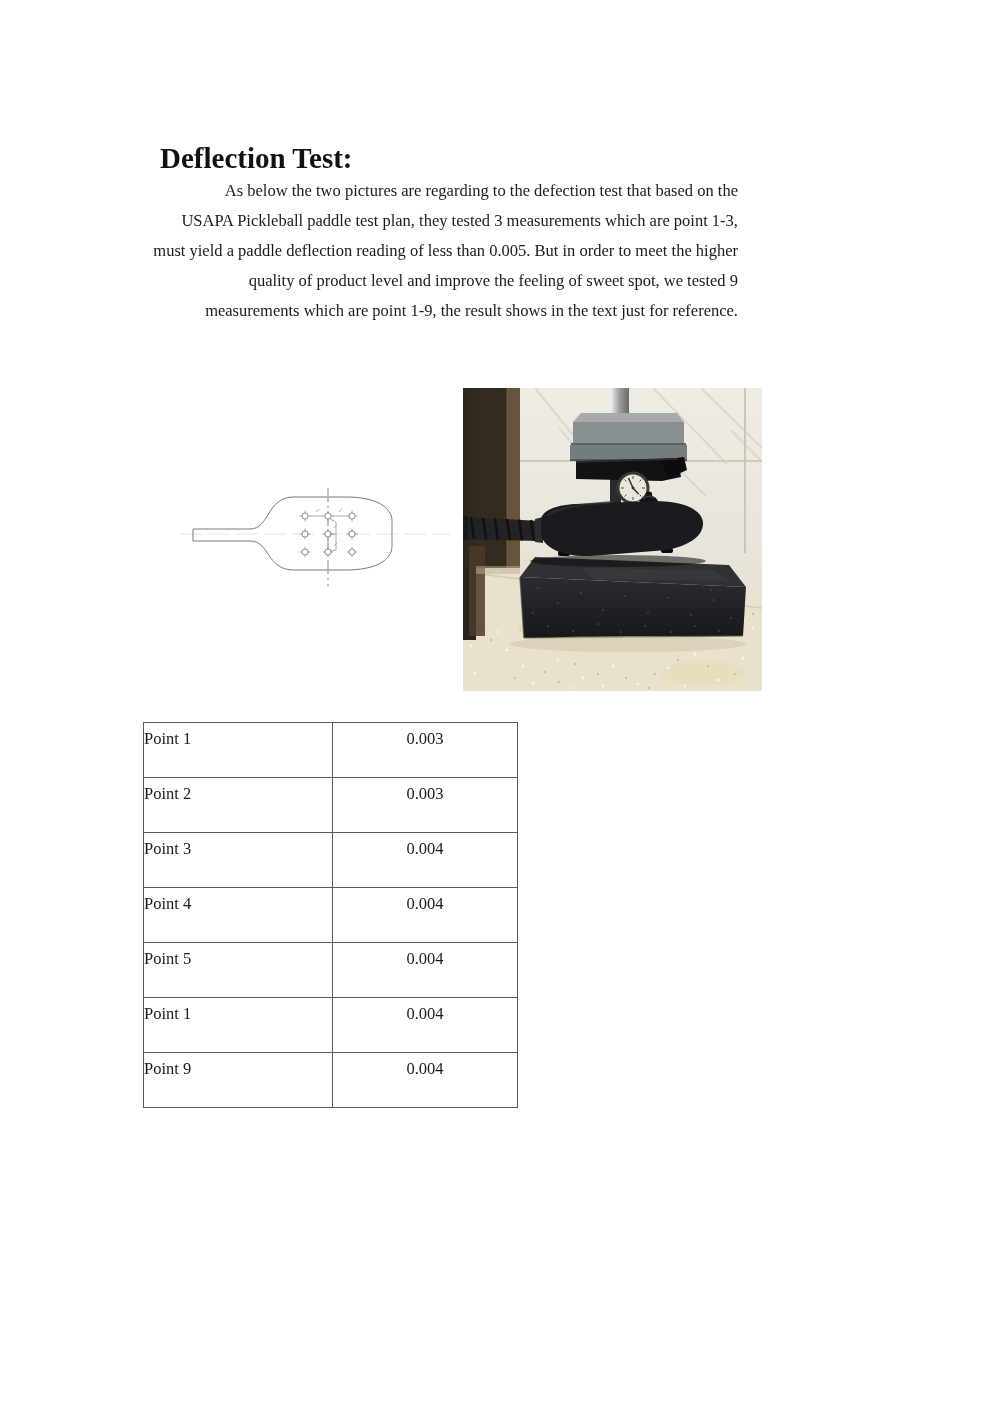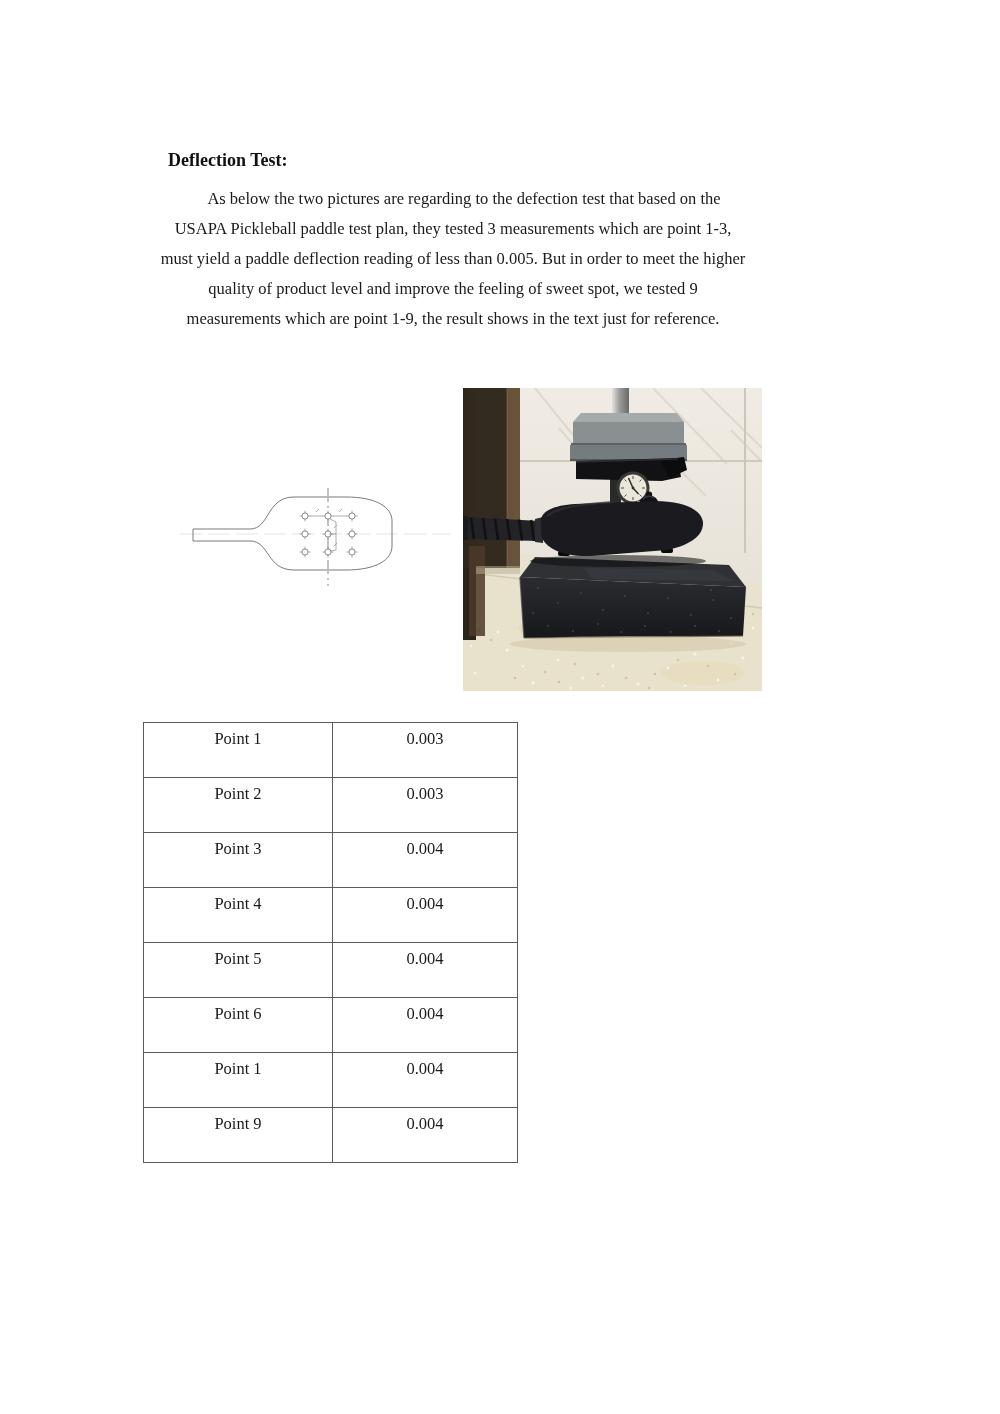--- a/index.html
+++ b/index.html
@@ -1,39 +1,39 @@
 <!DOCTYPE html>
 <html><head>
 <meta charset="utf-8">
 <style>
   html, body { margin:0; padding:0; background:#ffffff; }
   .page {
     position:relative; width:1000px; height:1414px; background:#ffffff;
     font-family:"Liberation Serif", serif; color:#1a1a1a; overflow:hidden;
   }
   .doc-title {
-    position:absolute; left:152px; top:134px; margin:16px;
-    font-size:18px; font-weight:bold; color:#111;
+    position:absolute; left:152px; top:134px; margin:8px;
+    font-size:29px; font-weight:bold; color:#111;
   }
   .intro {
-    position:absolute; left:152px; top:176px; width:586px; margin:8px;
-    font-size:16.5px; line-height:30px; text-indent:22px; text-align:center;
+    position:absolute; left:152px; top:176px; width:586px; margin:0;
+    font-size:16.5px; line-height:30px; text-indent:22px; text-align:right;
   }
   .fig { position:absolute; }
   .drawing-svg { left:180px; top:400px; }
   .photo-svg { left:463px; top:388px; }
   table.results {
     position:absolute; left:143px; top:722px; width:372px;
     border-collapse:collapse; table-layout:fixed; font-size:16.5px;
     border:1px solid #2f2f2f;
   }
   table.results td {
     border:1px solid #5a5a5a; vertical-align:top; height:48px; padding:6px 0 0 0;
   }
-  td.label-cell { width:188px; text-align:center; }
+  td.label-cell { width:188px; text-align:left; }
   td.value-cell { width:184px; text-align:center; padding-left:9px; }
 </style>
 </head>
 <body>
 
 <div class="page">
 
   <h1 class="doc-title">Deflection Test:</h1>
 
   <p class="intro">As below the two pictures are regarding to the defection test that based on the USAPA Pickleball paddle test plan, they tested 3 measurements which are point 1-3, must yield a paddle deflection reading of less than 0.005. But in order to meet the higher quality of product level and improve the feeling of sweet spot, we tested 9 measurements which are point 1-9, the result shows in the text just for reference.</p>
@@ -266,24 +266,20 @@
       </tr>
       <tr>
         <td class="label-cell">Point 4</td>
         <td class="value-cell">0.004</td>
       </tr>
       <tr>
         <td class="label-cell">Point 5</td>
         <td class="value-cell">0.004</td>
       </tr>
       <tr>
-        <td class="label-cell">Point 6</td>
-        <td class="value-cell">0.004</td>
-      </tr>
-      <tr>
         <td class="label-cell">Point 1</td>
         <td class="value-cell">0.004</td>
       </tr>
       <tr>
         <td class="label-cell">Point 9</td>
         <td class="value-cell">0.004</td>
       </tr>
     </tbody>
   </table>
 

